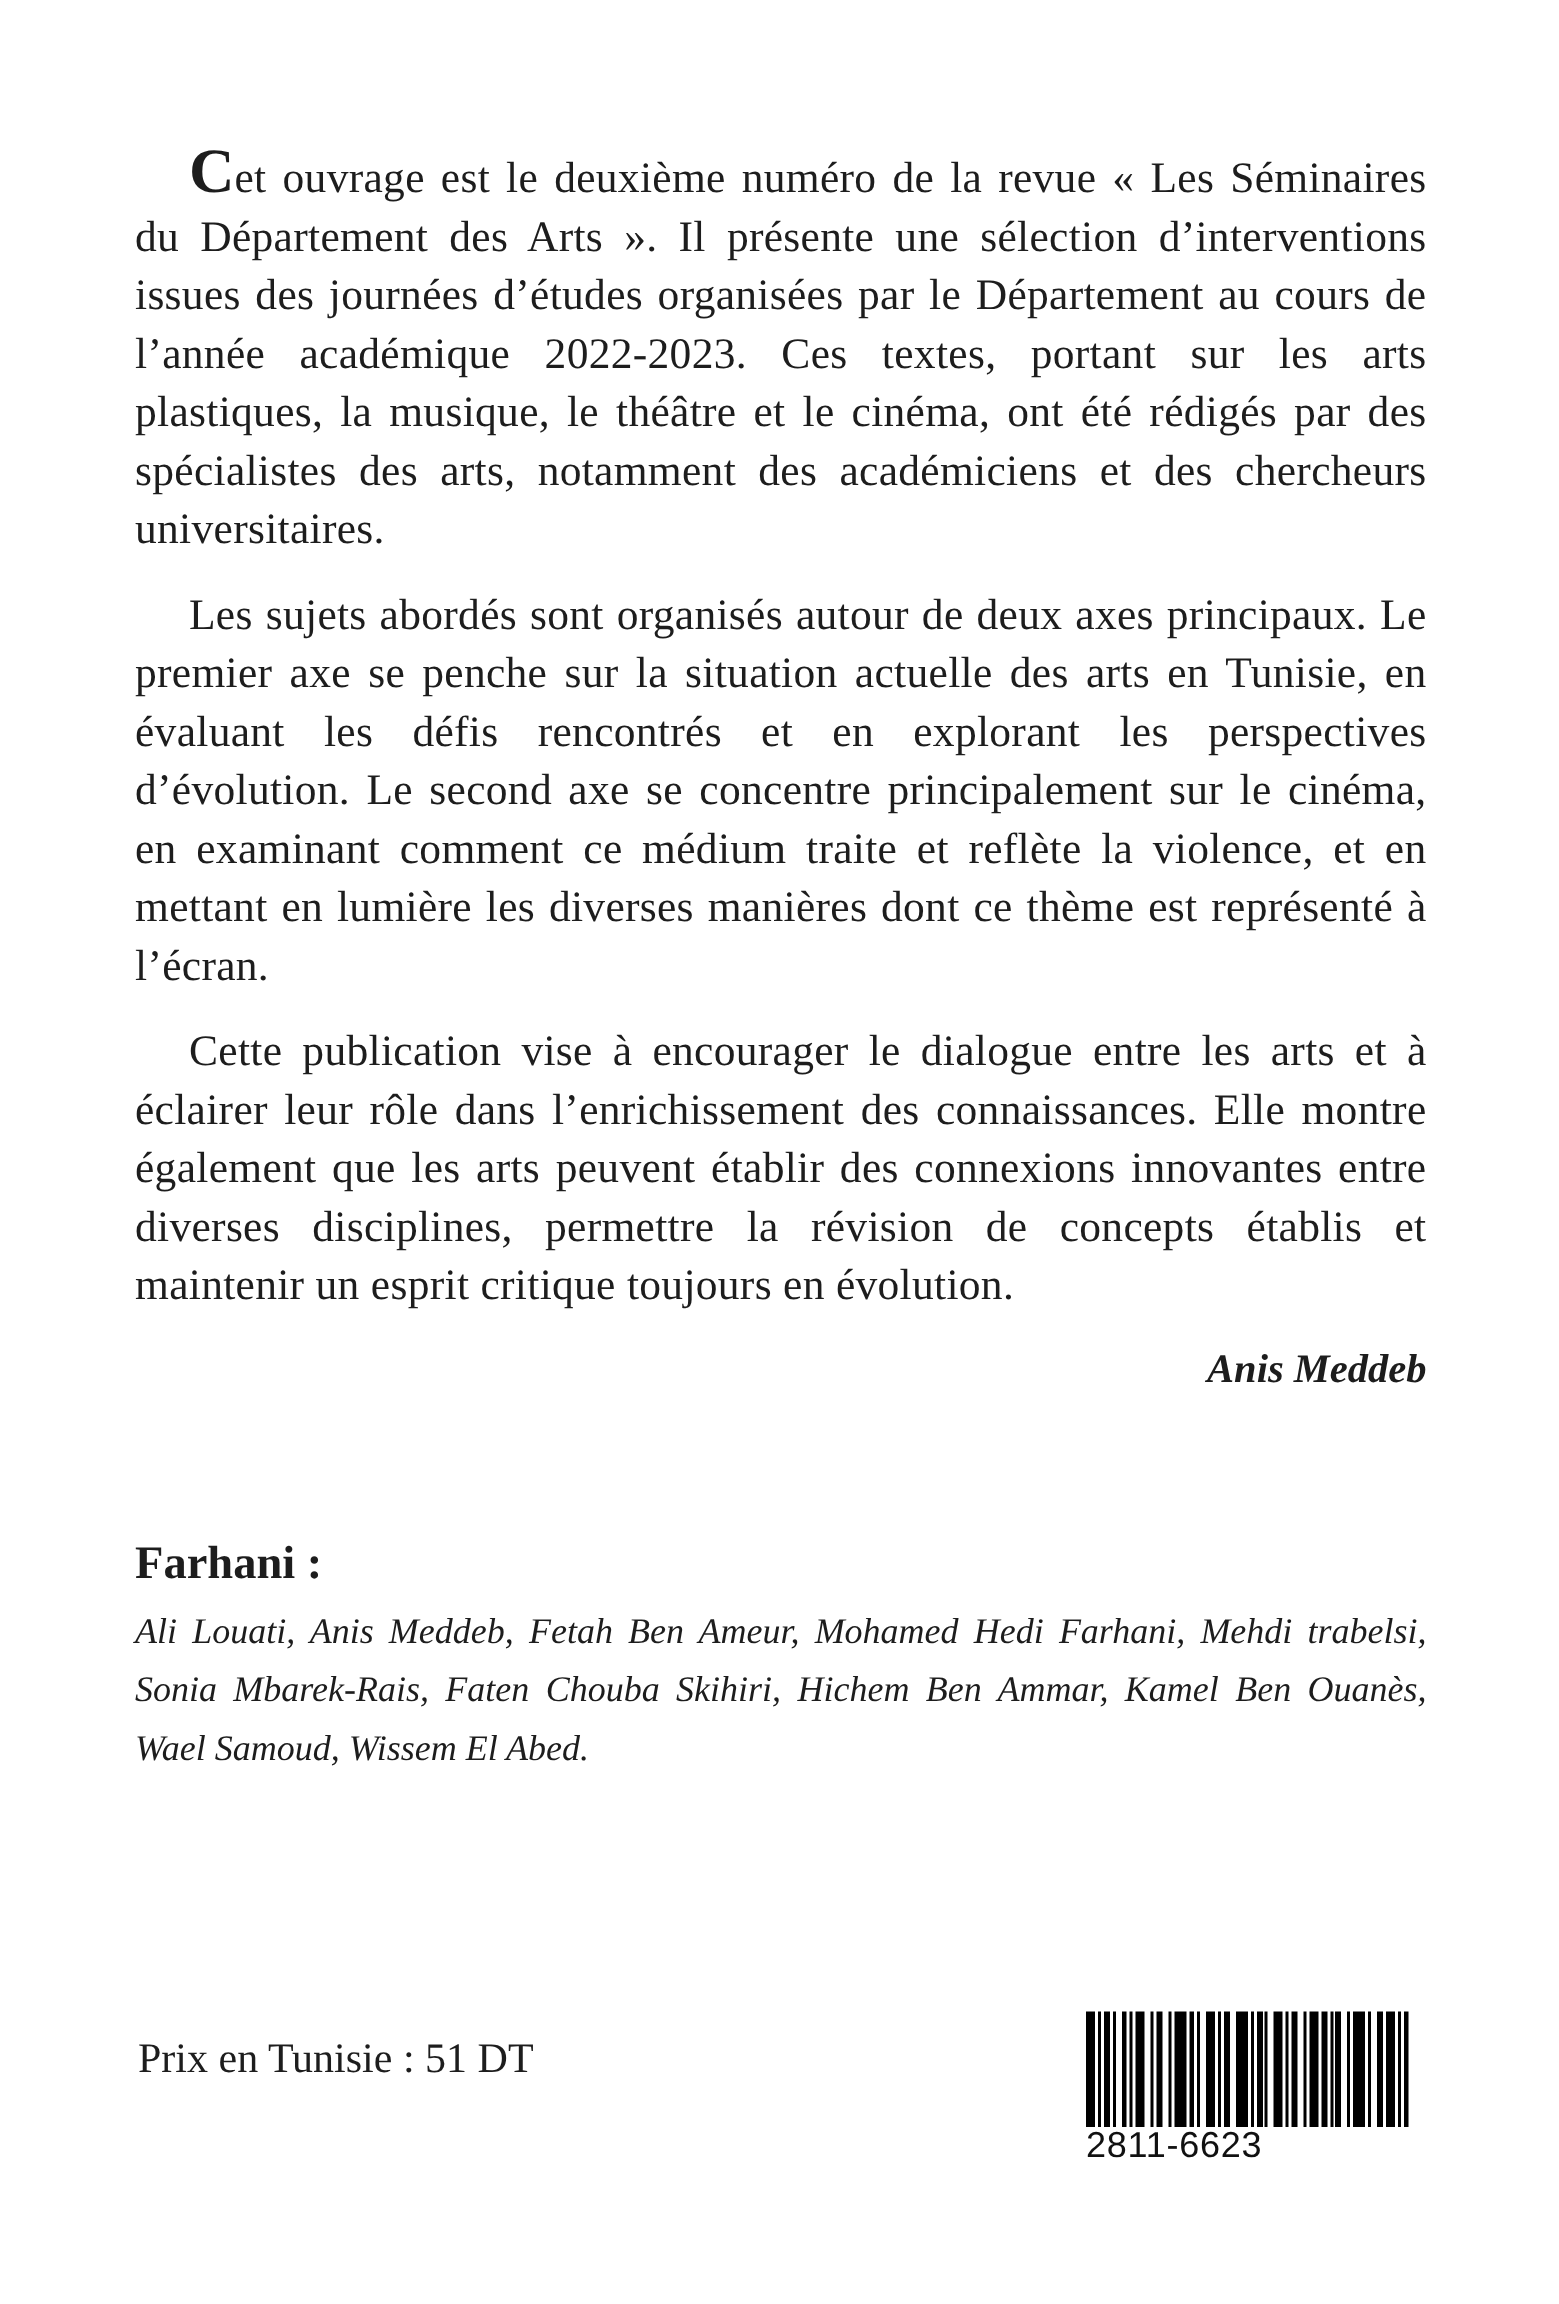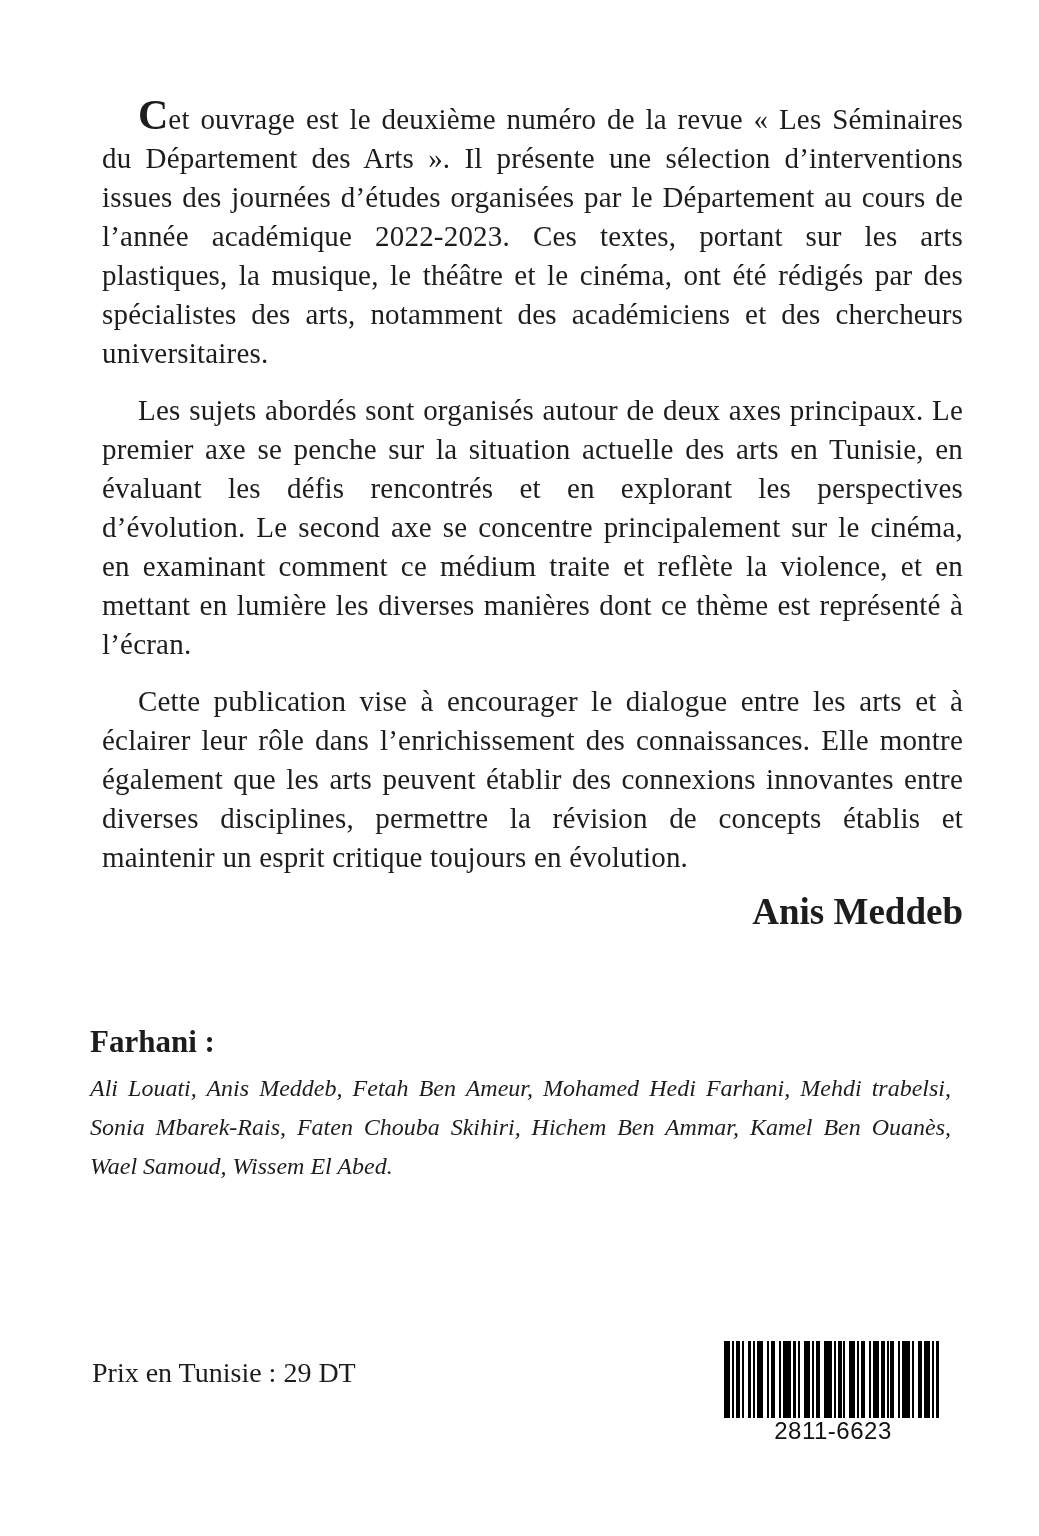--- a/index.html
+++ b/index.html
@@ -9,21 +9,21 @@
     background: #ffffff;
     position: relative;
     overflow: hidden;
     font-family: "Liberation Serif", serif;
     color: #1d1d1d;
   }
 
   
   .synopsis {
     position: absolute;
-    left: 102px;
+    left: 90px;
     top: 100px;
     width: 861px;
   }
   .synopsis p {
     margin: 0 0 18px 0;
     font-size: 29px;
     line-height: 39px;
     text-align: justify;
     letter-spacing: 0.2px;
   }
@@ -31,21 +31,22 @@
   .dropcap {
     font-size: 42px;
     font-weight: bold;
     line-height: 0;
     letter-spacing: 0;
   }
   .signature {
     margin-top: 12px;
     text-align: right;
     font-weight: bold;
-    font-size: 37px;
+    font-style: italic;
+    font-size: 27px;
     line-height: 34px;
   }
 
   
   .authors {
     position: absolute;
     left: 90px;
     top: 1024px;
     width: 861px;
   }
@@ -80,21 +81,21 @@
     width: 218px;
   }
   .barcode-bars {
     height: 77px;
     display: flex;
     align-items: stretch;
   }
   .barcode-bars .bar { background: #000000; height: 100%; flex: none; }
   .barcode-bars .gap { background: transparent; height: 100%; flex: none; }
   .barcode-number {
-    text-align: center;
+    text-align: left;
     font-family: "Liberation Sans", sans-serif;
     font-size: 24px;
     line-height: 26px;
     margin-top: 0px;
     letter-spacing: 0.5px;
     color: #111111;
   }
 </style>
 </head>
 <body>
@@ -106,21 +107,21 @@
   <div class="signature">Anis Meddeb</div>
 </main>
 
 <section class="authors">
   <h2 class="authors-heading">Farhani :</h2>
   <p class="authors-list">Ali Louati, Anis Meddeb, Fetah Ben Ameur, Mohamed Hedi Farhani, Mehdi trabelsi, Sonia Mbarek-Rais, Faten Chouba Skihiri, Hichem Ben Ammar, Kamel Ben Ouanès, Wael Samoud, Wissem El Abed.</p>
 </section>
 
 <footer>
   <div class="pricing">
-    <div>Prix en Tunisie : 29 DT</div>
+    <div>Prix en Tunisie : 51 DT</div>
   </div>
 
   <div class="barcode">
     <div class="barcode-bars">
         <div class="bar" style="width: 5.89189px;"></div>
         <div class="gap" style="width: 1.96396px;"></div>
         <div class="bar" style="width: 1.96396px;"></div>
         <div class="gap" style="width: 1.96396px;"></div>
         <div class="bar" style="width: 3.92793px;"></div>
         <div class="gap" style="width: 1.96396px;"></div>

